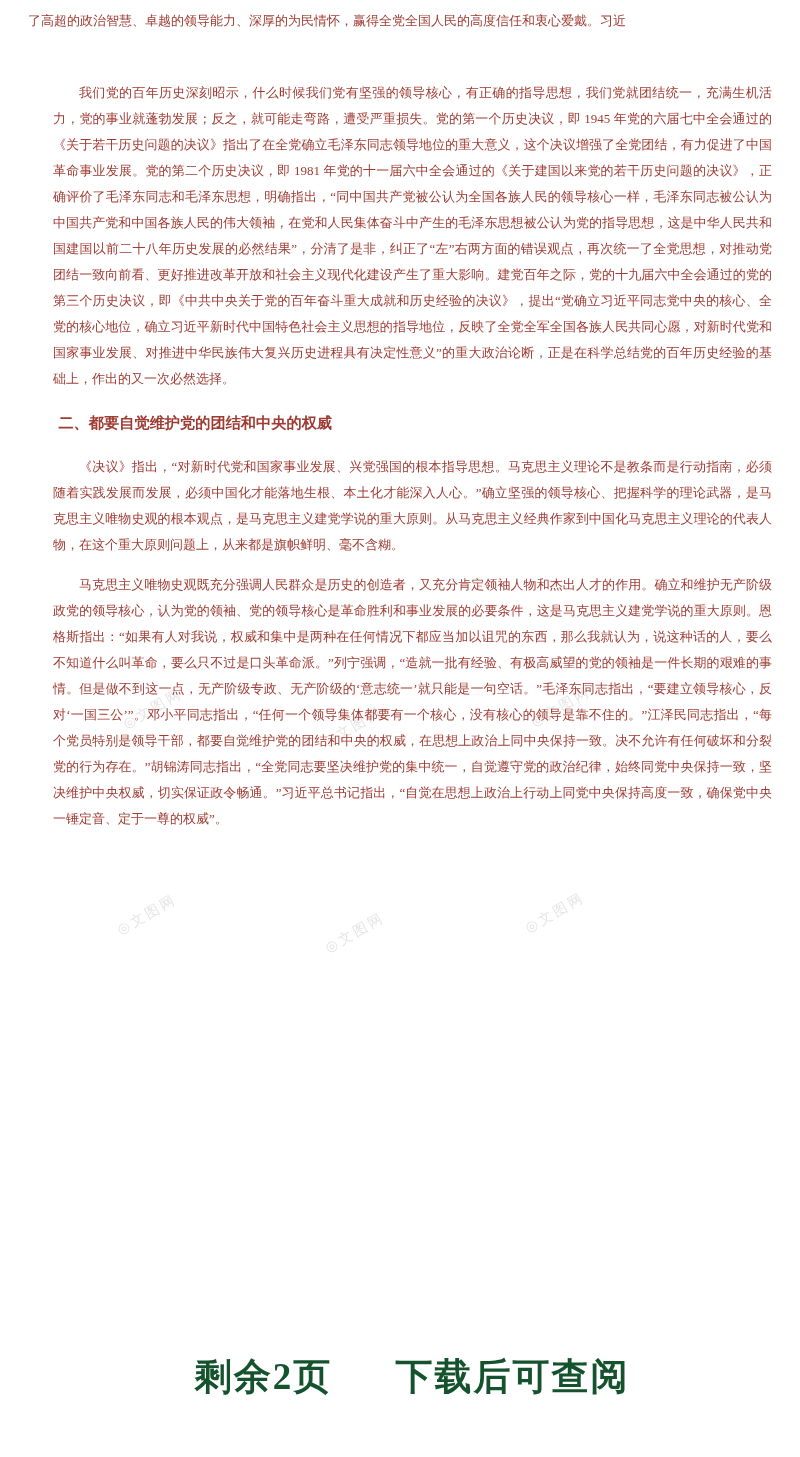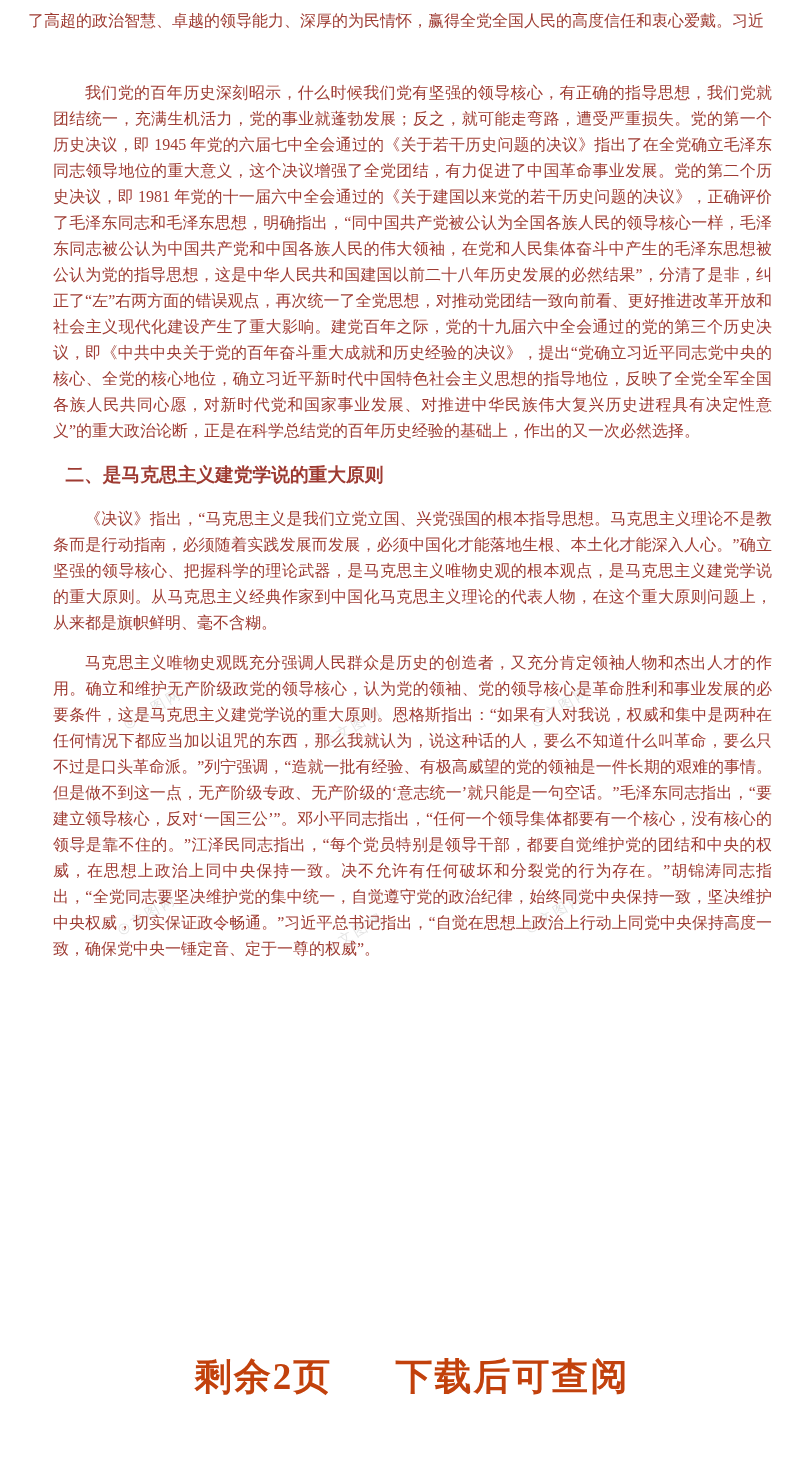--- a/index.html
+++ b/index.html
@@ -35,21 +35,21 @@
   .wm3 { left: 528px; top: 698px; }
   .wm4 { left: 114px; top: 906px; }
   .wm5 { left: 322px; top: 924px; }
   .wm6 { left: 522px; top: 904px; }
 
   .doc {
     position: relative;
     z-index: 1;
     padding: 8px 28px 0 28px;
     color: #9e3b32;
-    font-size: 16px;
+    font-size: 13px;
     line-height: 26px;
     text-align: justify;
   }
   .para { margin: 0 0 14px 0; }
   .para.cont { text-indent: 0; }
   .para.indent { text-indent: 2em; margin-left: 25px; }
   .para.first { margin-bottom: 46px; }
   .doc-heading {
     font-weight: bold;
     text-indent: 2em;
@@ -57,21 +57,21 @@
     text-align: left;
   }
 
   .footer-notice {
     position: absolute;
     z-index: 1;
     left: 0;
     right: 0;
     top: 1352px;
     text-align: center;
-    color: #c2410c;
+    color: #14532d;
     font-weight: bold;
     font-size: 37px;
     letter-spacing: 2px;
     font-family: "Liberation Serif", "DejaVu Serif", serif;
     margin-left: 24px;
   }
   .footer-notice .seg { margin: 0 26px; }
 </style>
 </head>
 <body>
@@ -81,21 +81,21 @@
   <span class="watermark wm2">◎文图网</span>
   <span class="watermark wm3">◎文图网</span>
   <span class="watermark wm4">◎文图网</span>
   <span class="watermark wm5">◎文图网</span>
   <span class="watermark wm6">◎文图网</span>
 </div>
 
 <div class="doc">
   <p class="para cont first">了高超的政治智慧、卓越的领导能力、深厚的为民情怀，赢得全党全国人民的高度信任和衷心爱戴。习近</p>
   <p class="para indent">我们党的百年历史深刻昭示，什么时候我们党有坚强的领导核心，有正确的指导思想，我们党就团结统一，充满生机活力，党的事业就蓬勃发展；反之，就可能走弯路，遭受严重损失。党的第一个历史决议，即 1945 年党的六届七中全会通过的《关于若干历史问题的决议》指出了在全党确立毛泽东同志领导地位的重大意义，这个决议增强了全党团结，有力促进了中国革命事业发展。党的第二个历史决议，即 1981 年党的十一届六中全会通过的《关于建国以来党的若干历史问题的决议》，正确评价了毛泽东同志和毛泽东思想，明确指出，“同中国共产党被公认为全国各族人民的领导核心一样，毛泽东同志被公认为中国共产党和中国各族人民的伟大领袖，在党和人民集体奋斗中产生的毛泽东思想被公认为党的指导思想，这是中华人民共和国建国以前二十八年历史发展的必然结果”，分清了是非，纠正了“左”右两方面的错误观点，再次统一了全党思想，对推动党团结一致向前看、更好推进改革开放和社会主义现代化建设产生了重大影响。建党百年之际，党的十九届六中全会通过的党的第三个历史决议，即《中共中央关于党的百年奋斗重大成就和历史经验的决议》，提出“党确立习近平同志党中央的核心、全党的核心地位，确立习近平新时代中国特色社会主义思想的指导地位，反映了全党全军全国各族人民共同心愿，对新时代党和国家事业发展、对推进中华民族伟大复兴历史进程具有决定性意义”的重大政治论断，正是在科学总结党的百年历史经验的基础上，作出的又一次必然选择。</p>
-  <h3 class="doc-heading">二、是马克思主义建党学说的重大原则</h3>
-  <p class="para indent">《决议》指出，“马克思主义是我们立党立国、兴党强国的根本指导思想。马克思主义理论不是教条而是行动指南，必须随着实践发展而发展，必须中国化才能落地生根、本土化才能深入人心。”确立坚强的领导核心、把握科学的理论武器，是马克思主义唯物史观的根本观点，是马克思主义建党学说的重大原则。从马克思主义经典作家到中国化马克思主义理论的代表人物，在这个重大原则问题上，从来都是旗帜鲜明、毫不含糊。</p>
+  <h3 class="doc-heading">二、都要自觉维护党的团结和中央的权威</h3>
+  <p class="para indent">《决议》指出，“对新时代党和国家事业发展、兴党强国的根本指导思想。马克思主义理论不是教条而是行动指南，必须随着实践发展而发展，必须中国化才能落地生根、本土化才能深入人心。”确立坚强的领导核心、把握科学的理论武器，是马克思主义唯物史观的根本观点，是马克思主义建党学说的重大原则。从马克思主义经典作家到中国化马克思主义理论的代表人物，在这个重大原则问题上，从来都是旗帜鲜明、毫不含糊。</p>
   <p class="para indent">马克思主义唯物史观既充分强调人民群众是历史的创造者，又充分肯定领袖人物和杰出人才的作用。确立和维护无产阶级政党的领导核心，认为党的领袖、党的领导核心是革命胜利和事业发展的必要条件，这是马克思主义建党学说的重大原则。恩格斯指出：“如果有人对我说，权威和集中是两种在任何情况下都应当加以诅咒的东西，那么我就认为，说这种话的人，要么不知道什么叫革命，要么只不过是口头革命派。”列宁强调，“造就一批有经验、有极高威望的党的领袖是一件长期的艰难的事情。但是做不到这一点，无产阶级专政、无产阶级的‘意志统一’就只能是一句空话。”毛泽东同志指出，“要建立领导核心，反对‘一国三公’”。邓小平同志指出，“任何一个领导集体都要有一个核心，没有核心的领导是靠不住的。”江泽民同志指出，“每个党员特别是领导干部，都要自觉维护党的团结和中央的权威，在思想上政治上同中央保持一致。决不允许有任何破坏和分裂党的行为存在。”胡锦涛同志指出，“全党同志要坚决维护党的集中统一，自觉遵守党的政治纪律，始终同党中央保持一致，坚决维护中央权威，切实保证政令畅通。”习近平总书记指出，“自觉在思想上政治上行动上同党中央保持高度一致，确保党中央一锤定音、定于一尊的权威”。</p>
 </div>
 
 <div class="footer-notice">
   <span class="seg">剩余2页</span>
   <span class="seg">下载后可查阅</span>
 </div>
 
 </body></html>

